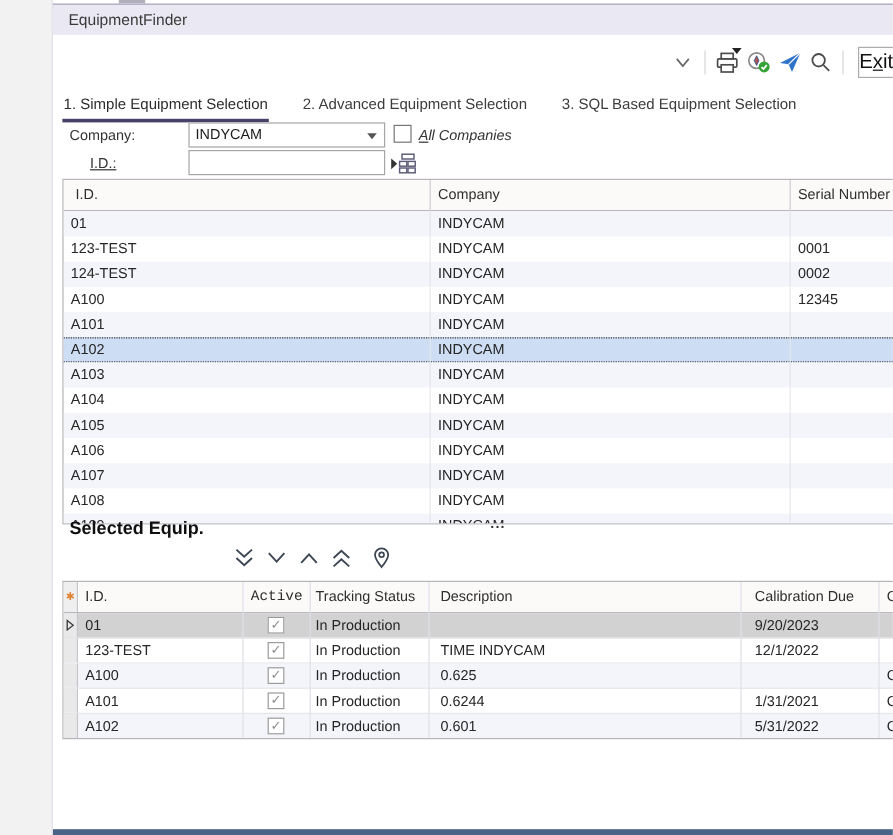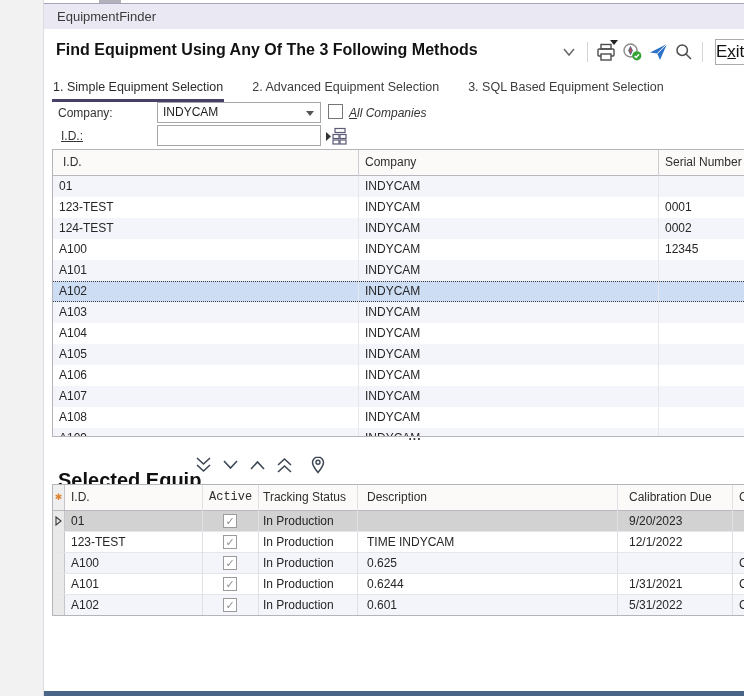--- a/index.html
+++ b/index.html
@@ -69,21 +69,21 @@
   .g1-row.sel { background:#cdddf3; border-top:1px dotted #3a3a3a; border-bottom:1px dotted #3a3a3a; line-height:19px; }
   .g1-row span { position:absolute; white-space:nowrap; }
   .cid { left:6px; } .cco { left:312px; } .cse { left:612px; }
   .vline { position:absolute; width:1px; top:26px; bottom:0; background:#e6e6ed; }
   .v1 { left:305px; } .v2 { left:605px; }
   .hv { position:absolute; width:1px; top:0; height:26px; background:#cecdd3; }
 
   .splitter { position:absolute; left:0; right:0; top:431px; text-align:center;
     font-size:12px; font-weight:bold; letter-spacing:1px; color:#333; height:12px; line-height:10px; }
 
-  .sel-equip-label { position:absolute; left:14px; top:469px; font-size:20px; font-weight:bold; color:#101010; }
+  .sel-equip-label { position:absolute; left:14px; top:432px; font-size:15px; font-weight:bold; color:#101010; }
   .nav-icons { position:absolute; left:146px; top:453px; display:flex; align-items:center; }
   .nav-btn { width:27px; height:24px; display:flex; align-items:center; justify-content:center; }
   .nav-btn.pin { margin-left:6px; }
 
   
   .grid2 { position:absolute; left:8px; top:484px; width:729px; height:132px;
     border:1px solid #b5b4ba; background:#fff; overflow:hidden; }
   .g2-head { position:relative; height:26px; background:#fbfaf9; border-bottom:1px solid #b9b8be;
     font-size:12px; color:#2e2e2e; }
   .g2-head span.h { position:absolute; line-height:25px; white-space:nowrap; }
@@ -113,21 +113,20 @@
 <body>
 
 <div class="win">
   <div class="frag frag-a"></div>
   <div class="frag frag-b"></div>
 
   <div class="titlebar">
     <span>EquipmentFinder</span>
   </div>
 
-  <div class="page-title">Find Equipment Using Any Of The 3 Following Methods</div>
 
   <div class="toolbar">
     <div class="tb-btn">
       <span>
         <svg width="14" height="10" viewBox="0 0 14 10">
             <polyline points="2,2 7,8 12,2" fill="none" stroke="#6a6a6a" stroke-width="1.5"></polyline>
           </svg>
       </span>
     </div>
     <div class="tb-sep"></div>
@@ -178,21 +177,21 @@
   </div>
 
   <div class="lbl" style="left:14px; top:106px;">Company:</div>
   <div class="combo">
     <span>INDYCAM</span>
     <span class="combo-arrow"></span>
   </div>
   <div class="chk"></div>
   <div class="lbl" style="left:305px; top:106px;font-style:italic;"><u>A</u><span>ll Companies</span></div>
 
-  <div class="lbl" style="left:17px; top:129px;text-decoration:underline;">I.D.:</div>
+  <div class="lbl" style="left:31px; top:129px;text-decoration:underline;">I.D.:</div>
   <input class="txtin" type="text" value="" style="">
   <div class="browse">
     <span>
       <svg width="22" height="19" viewBox="0 0 22 19">
         <path d="M1 5 L6 9.5 L1 14 Z" fill="#333"></path>
         <rect x="10" y="1.5" width="10" height="4" fill="none" stroke="#5a5a78" stroke-width="1.2"></rect>
         <rect x="8" y="7.5" width="6" height="4" fill="none" stroke="#5a5a78" stroke-width="1.2"></rect>
         <rect x="15" y="7.5" width="6" height="4" fill="none" stroke="#5a5a78" stroke-width="1.2"></rect>
         <rect x="8" y="13" width="6" height="4" fill="none" stroke="#5a5a78" stroke-width="1.2"></rect>
         <rect x="15" y="13" width="6" height="4" fill="none" stroke="#5a5a78" stroke-width="1.2"></rect>

